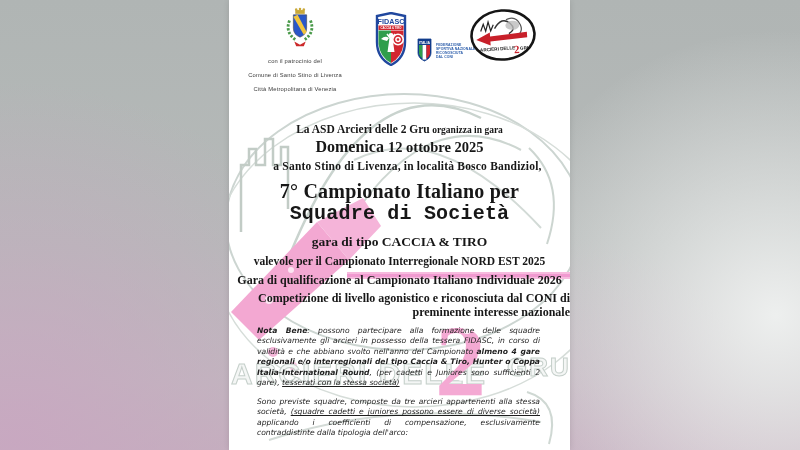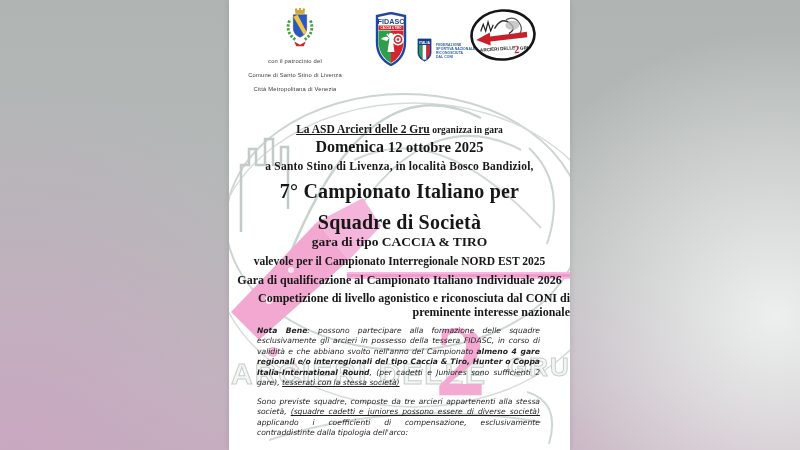--- a/index.html
+++ b/index.html
@@ -13,21 +13,21 @@
     font-family:"Liberation Sans", sans-serif;
   }
   .flyer{
     position:absolute;left:229px;top:0;width:341px;height:450px;background:#ffffff;
     box-shadow:0 0 6px rgba(0,0,0,.12);
   }
   .wm{position:absolute;left:0;top:0;width:341px;height:450px;z-index:0;}
   .layer{position:absolute;z-index:2;}
   .serif{font-family:"Liberation Serif","DejaVu Serif",serif;font-weight:bold;color:#171717;}
   .cline{position:absolute;left:0;width:341px;text-align:center;white-space:nowrap;}
-  .intro-strong{font-size:11.5px;text-decoration:underline;}
+  .intro-strong{font-size:11.5px;}
   .intro-small{font-size:9.5px;}
   .date-big{font-size:14.5px;margin-top:12px;}
   .day{font-size:16px;}
   .loc{font-size:11.5px;letter-spacing:.2px;}
   .title{font-size:20px;line-height:22px;letter-spacing:.2px;}
   .ev1{font-size:13.5px;}
   .ev2{font-size:11.5px;}
   .ev3{font-size:12px;}
   .ev4{font-size:12px;line-height:14.5px;text-align:right;}
   .note{
@@ -142,24 +142,24 @@
         <text x="10" y="42" font-family="Liberation Sans, sans-serif" font-size="4.6" font-weight="bold" fill="#1a1a1a">ARCIERI DELLE</text>
         <text x="44" y="46" font-family="Liberation Serif, serif" font-size="11" font-weight="bold" fill="#c8202a">2</text>
         <text x="50" y="43" font-family="Liberation Sans, sans-serif" font-size="4.6" font-weight="bold" fill="#1a1a1a">GRU</text>
       </g>
     </svg>
 
     <div class="layer cline serif" style="top:119px;"><span class="intro-strong">La ASD Arcieri delle 2 Gru</span><span class="intro-small"> organizza in gara</span></div>
 
     <div class="layer cline serif" style="top:138px;"><span class="day">Domenica </span><span class="date-big">12 ottobre 2025</span></div>
 
-    <div class="layer cline serif loc" style="top:160px;">a Santo Stino di Livenza, in località Bosco Bandiziol,</div>
+    <div class="layer cline serif loc" style="top:160px;padding-left:8px;">a Santo Stino di Livenza, in località Bosco Bandiziol,</div>
 
     <div class="layer cline serif title" style="top:180px;">7° Campionato Italiano per</div>
-    <div class="layer cline serif title" style="top:211px;">Squadre di Società</div>
+    <div class="layer cline serif title" style="top:203px;font-family:Liberation Mono, monospace;">Squadre di Società</div>
 
     <div class="layer cline serif ev1" style="top:234px;">gara di tipo CACCIA &amp; TIRO</div>
     <div class="layer cline serif ev2" style="top:255px;">valevole per il Campionato Interregionale NORD EST 2025</div>
     <div class="layer cline serif ev3" style="top:273px;">Gara di qualificazione al Campionato Italiano Individuale 2026</div>
     <div class="layer cline serif ev4" style="top:291px;">Competizione di livello agonistico e riconosciuta dal CONI di</div>
     <div class="layer cline serif ev4" style="top:305px;">preminente interesse nazionale</div>
 
     <div class="note" style="top:326px;"><b>Nota Bene</b><span>: possono partecipare alla formazione delle squadre esclusivamente gli arcieri in possesso della tessera FIDASC, in corso di validità e che abbiano svolto nell'anno del Campionato </span><b>almeno 4 gare regionali e/o interregionali del tipo Caccia &amp; Tiro, Hunter o Coppa Italia-International Round</b><span>, (per cadetti e Juniores sono sufficienti 2 gare), </span><u>tesserati con la stessa società)</u></div>
 
     <div class="note" style="top:397px;"><span>Sono previste squadre, composte da tre arcieri appartenenti alla stessa società, </span><u>(squadre cadetti e juniores possono essere di diverse società)</u><span> applicando i coefficienti di compensazione, esclusivamente contraddistinte dalla tipologia dell'arco:</span></div>

